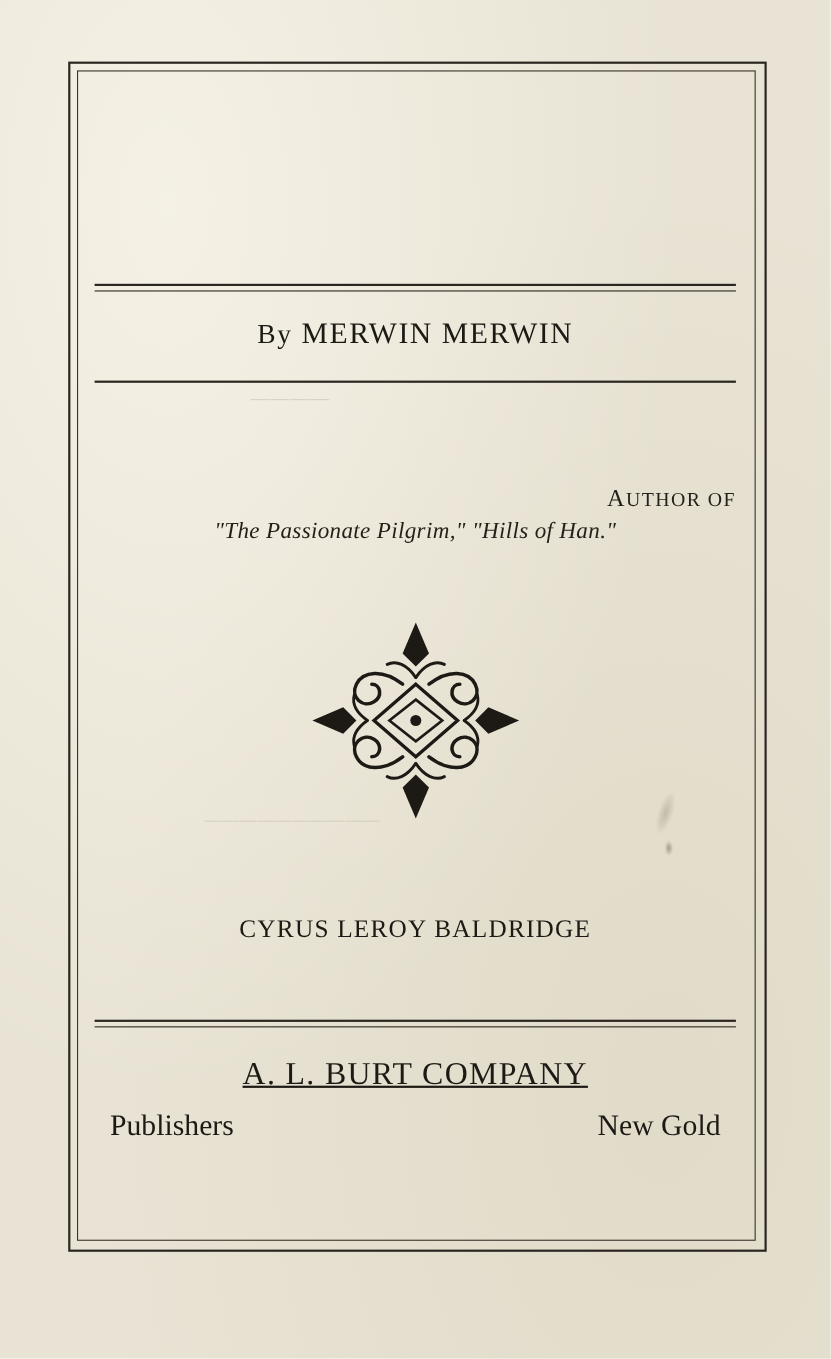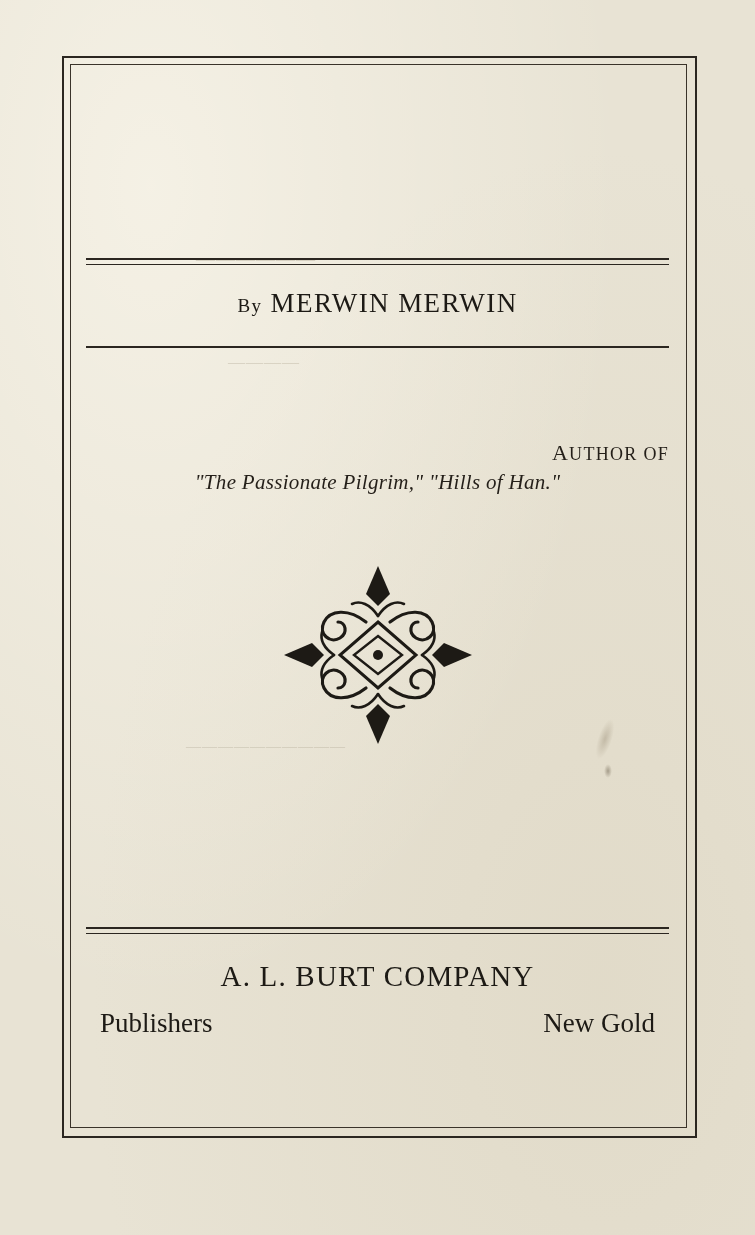--- a/index.html
+++ b/index.html
@@ -75,21 +75,21 @@
     position: absolute;
     left: 0;
     top: 208px;
     width: 583px;
     text-align: center;
     font-size: 27px;
     letter-spacing: 1.4px;
     color: #1d1a15;
   }
   .byline .small {
-    font-size: 19px;
+    font-size: 25px;
   }
 
   .rule-2 { top: 266px; }
 
   .author-of {
     position: absolute;
     left: 0;
     top: 360px;
     width: 583px;
     text-align: right;
@@ -147,20 +147,21 @@
 
   .publisher {
     position: absolute;
     left: 0;
     top: 880px;
     width: 583px;
     text-align: center;
     font-size: 29px;
     letter-spacing: 1.2px;
     color: #1d1a15;
+    text-decoration: underline;
   }
 
   .pubrow {
     position: absolute;
     left: 14px;
     top: 928px;
     width: 555px;
     display: flex;
     justify-content: space-between;
     align-items: center;
@@ -263,20 +264,21 @@
           <path d="M100 134 C108 146 118 150 126 146" stroke-width="2.6"></path>
           <path d="M56 95 C46 88 42 80 44 72" stroke-width="2.6"></path>
           <path d="M144 95 C154 88 158 80 156 72" stroke-width="2.6"></path>
           <path d="M56 95 C46 102 42 110 44 118" stroke-width="2.6"></path>
           <path d="M144 95 C154 102 158 110 156 118" stroke-width="2.6"></path>
         </g>
       </svg>
     </div>
 
 
+    <div class="illustrator">CYRUS LEROY BALDRIDGE</div>
 
     <div class="rule rule-3a"></div>
     <div class="rule thin rule-3b"></div>
 
     <div class="publisher">A. L. BURT COMPANY</div>
 
     <div class="pubrow">
       <span>Publishers</span>
       <span>New Gold</span>
     </div>

